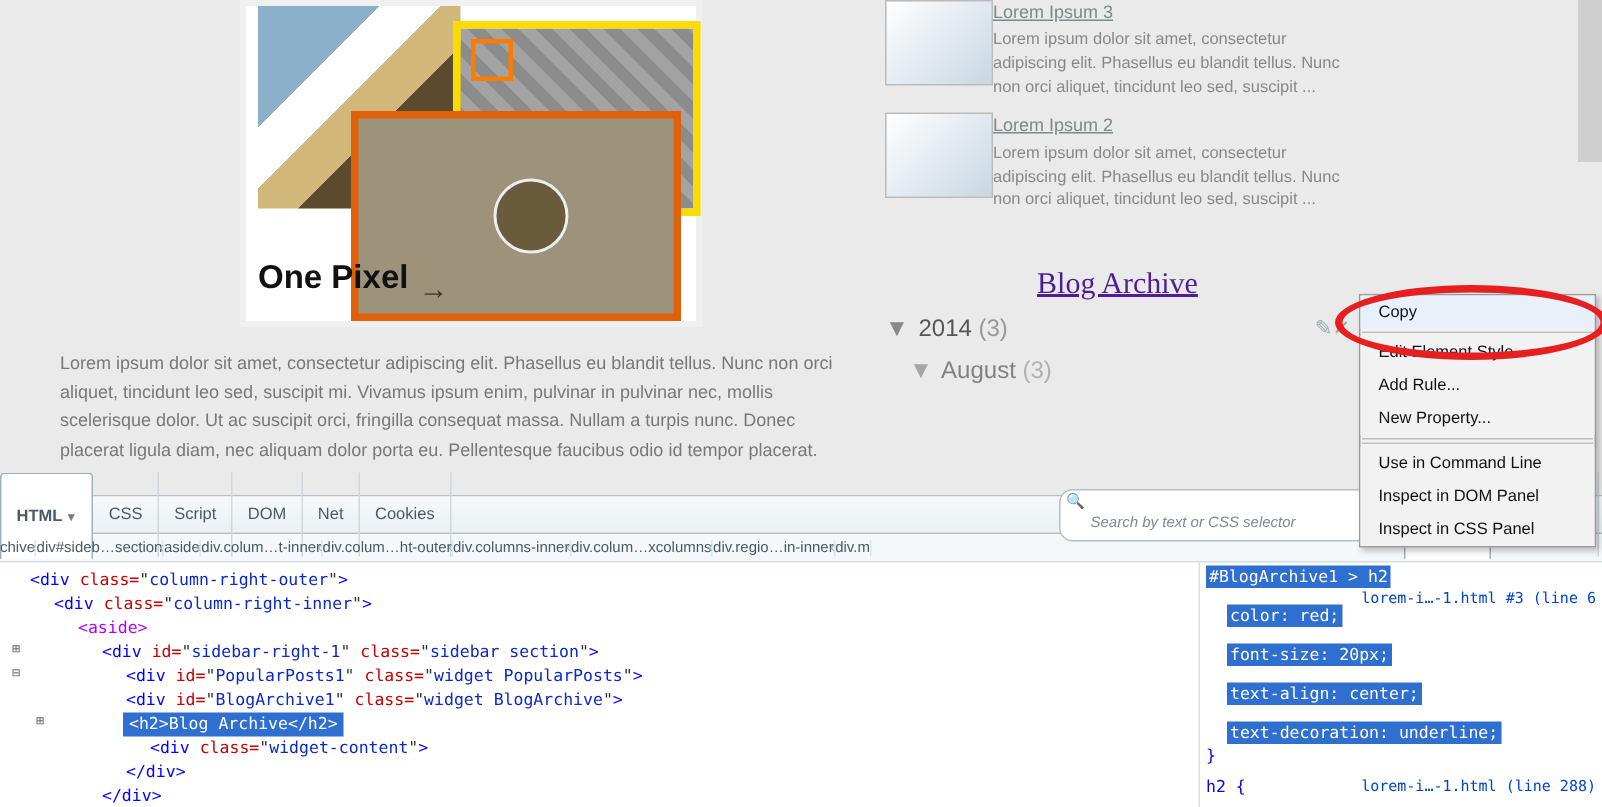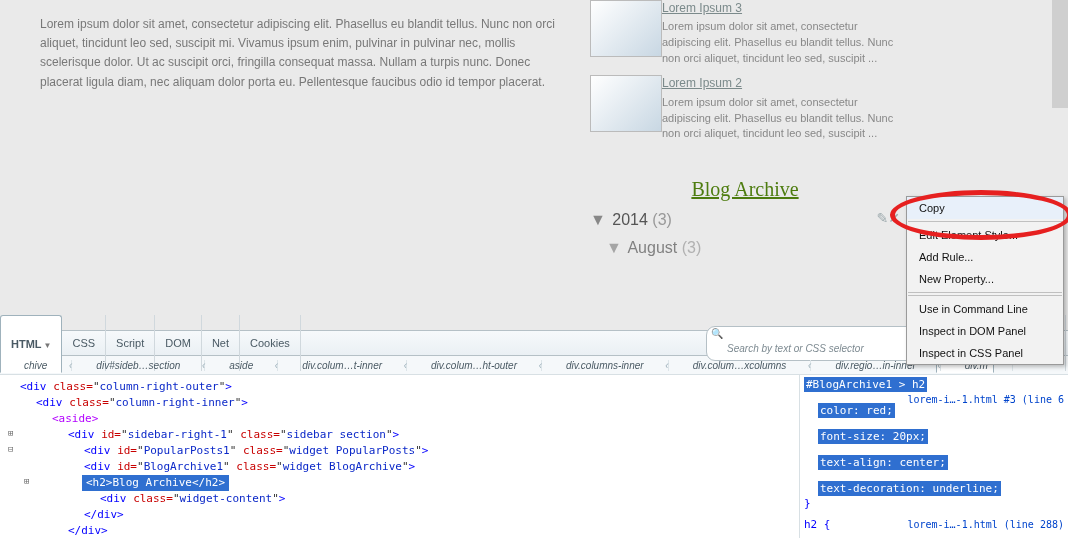--- a/index.html
+++ b/index.html
@@ -16,36 +16,36 @@
   .onepixel{position:absolute;left:8px;top:168px;font-size:22px;font-weight:bold;color:#111;}
   .arrow{position:absolute;left:115px;top:178px;font-size:20px;}
   .body-text{margin-top:15px;color:#787878;font-size:12px;line-height:1.6;width:520px;}
   
   .sidebar{position:absolute;left:590px;top:0;width:310px;}
   .post{display:flex;margin-bottom:8px;}
   .thumb{width:70px;height:55px;border:1px solid #bbb;background:linear-gradient(135deg,#fff,#c8d7e3);flex-shrink:0;}
   .post-body{color:#888;font-size:11px;line-height:1.45;}
   .post-title{color:#7b8a8b;text-decoration:underline;font-size:12px;margin-bottom:2px;}
   .tool-icon{position:absolute;right:0;top:210px;color:#9ca9ad;font-size:14px;}
-  .blog-archive{color:#4d7c0f;font-size:20px;text-align:center;text-decoration:underline;margin-top:36px;font-family:'Trebuchet MS',Verdana;}
+  .blog-archive{color:#4c1d95;font-size:20px;text-align:center;text-decoration:underline;margin-top:36px;font-family:'Trebuchet MS',Verdana;}
   .arch-line{color:#555;font-size:16px;margin-top:10px;}
   .tri{color:#888;margin-right:2px;}
   .count{color:#999;}
   .page-scroll{position:absolute;right:0;top:0;width:16px;height:108px;background:#cfcfcf;}
   
   .devtools{position:absolute;left:0;top:330px;width:1068px;height:208px;background:#fff;border-top:1px solid #b5c0c6;}
   .dt-tabs{height:24px;background:linear-gradient(#f6f9fb,#eaf0f4);border-bottom:1px solid #b5c0c6;display:flex;align-items:center;font-size:11px;}
   .dt-tab{padding:16px 10px;height:24px;line-height:24px;color:#4a5a64;border-right:1px solid #d0d8dd;position:relative;}
   .dt-tab.active{background:#fff;font-weight:bold;border:1px solid #9fb2bc;border-bottom:1px solid #fff;top:1px;border-radius:3px 3px 0 0;}
   .dt-tab .dd{font-size:8px;margin-left:2px;color:#777;}
   .dt-search{margin-left:auto;margin-right:10px;height:17px;width:190px;border:1px solid #b5c0c6;border-radius:9px;padding:16px 8px 0 20px;font-size:10px;color:#7d8a91;font-style:italic;position:relative;background:#fff;}
   .dt-search::before{content:"🔍";position:absolute;left:4px;top:1px;font-size:10px;font-style:normal;color:#94a3a9;}
   .right-tabs{display:flex;align-items:center;margin-right:2px;}
   .crumbs{height:18px;background:#f5f8fa;border-bottom:1px solid #d8e0e4;display:flex;align-items:center;font-size:10px;color:#4a5a64;overflow:hidden;}
-  .crumb{padding:0 24px;border-right:1px solid #dde5e9;position:relative;font-style:italic;}
+  .crumb{padding:0 0;border-right:1px solid #dde5e9;position:relative;}
   .crumb::after{content:"‹";color:#9fb2bc;position:absolute;right:-1px;top:0;}
   .crumb:last-child::after{content:"";}
   .dt-body{display:flex;height:166px;}
   .html-pane{flex:1;padding:4px 0 0 50px;font-family:Consolas,monospace;font-size:11px;line-height:16px;overflow:hidden;position:relative;}
   .css-pane{width:260px;border-left:1px solid #d8e0e4;font-family:Consolas,monospace;font-size:11px;line-height:15px;padding:2px 4px;position:relative;}
   .tw{position:absolute;font-size:9px;color:#6b6b6b;}
   .dom-line{white-space:pre;}
   .tag-b{color:#0400ff;}
   .tag-p{color:#b200ff;}
   .attr-n{color:#c80000;}
@@ -65,20 +65,30 @@
 </style>
 </head>
 <body>
 
 <div class="canvas">
 
   <div class="page-bg"></div>
   <div class="page-scroll"></div>
 
   <div class="main-col">
+    <div class="pixel-box">
+      <div class="eagle"></div>
+      <div class="yellow-box"></div>
+      <div class="orange-small"></div>
+      <div class="orange-big">
+          <div class="px"></div>
+        </div>
+      <div class="onepixel">One Pixel</div>
+      <div class="arrow">→</div>
+    </div>
     <div class="body-text">Lorem ipsum dolor sit amet, consectetur adipiscing elit. Phasellus eu blandit tellus. Nunc non orci aliquet, tincidunt leo sed, suscipit mi. Vivamus ipsum enim, pulvinar in pulvinar nec, mollis scelerisque dolor. Ut ac suscipit orci, fringilla consequat massa. Nullam a turpis nunc. Donec placerat ligula diam, nec aliquam dolor porta eu. Pellentesque faucibus odio id tempor placerat.</div>
   </div>
 
   <div class="sidebar">
     <div class="post">
       <div class="thumb"></div>
       <div class="post-body">
         <div class="post-title">Lorem Ipsum 3</div>
         <span>Lorem ipsum dolor sit amet, consectetur adipiscing elit. Phasellus eu blandit tellus. Nunc non orci aliquet, tincidunt leo sed, suscipit ...</span>
       </div>

